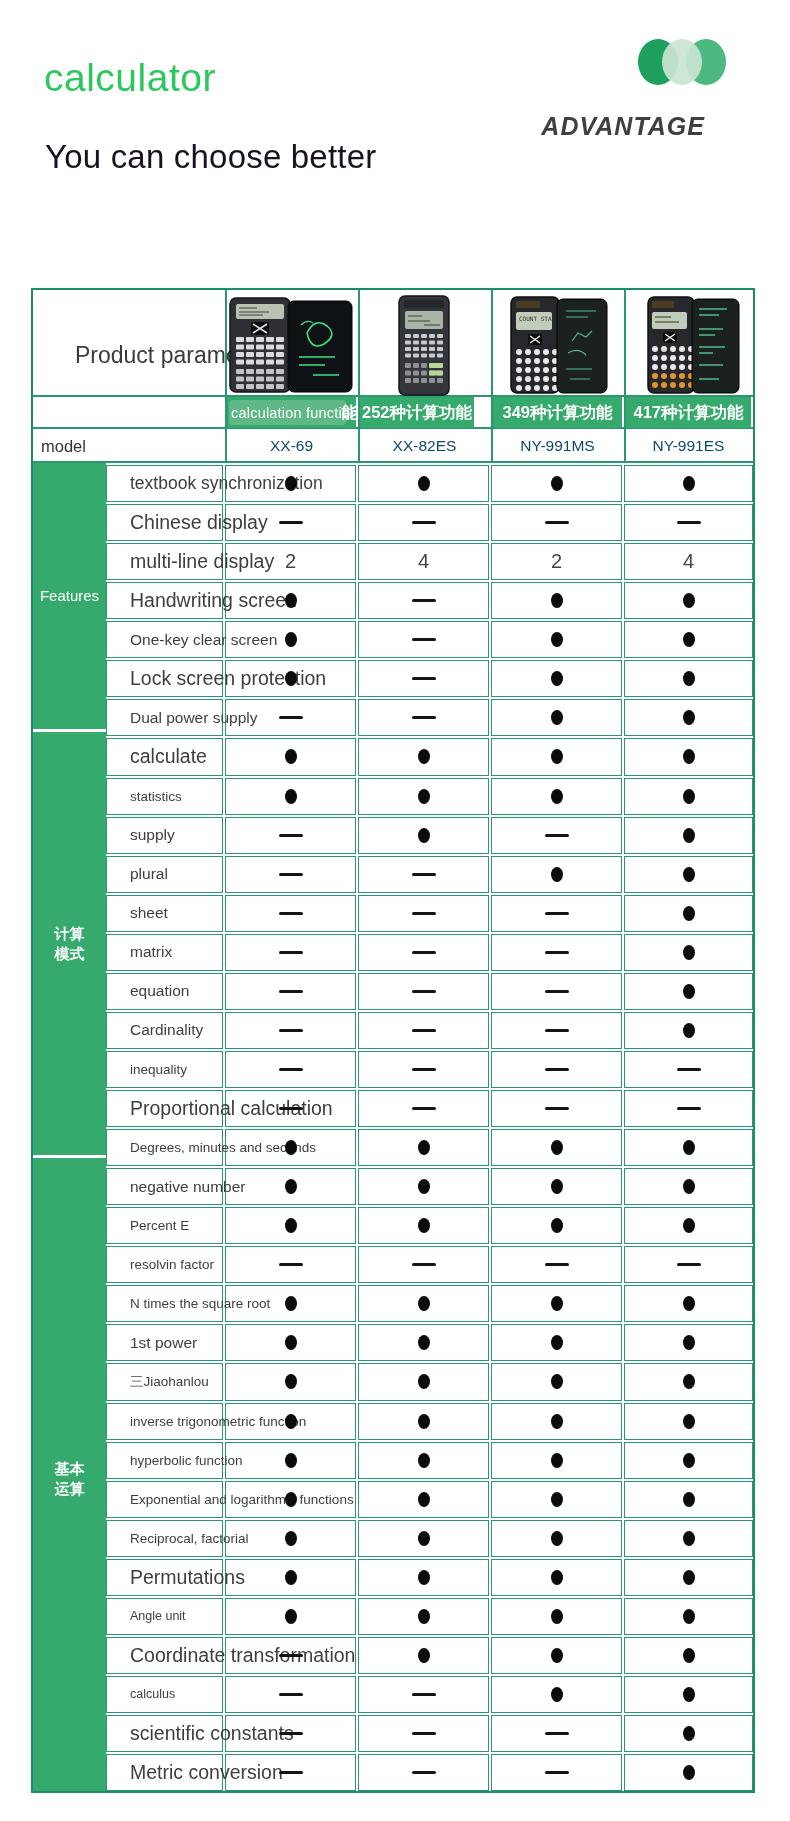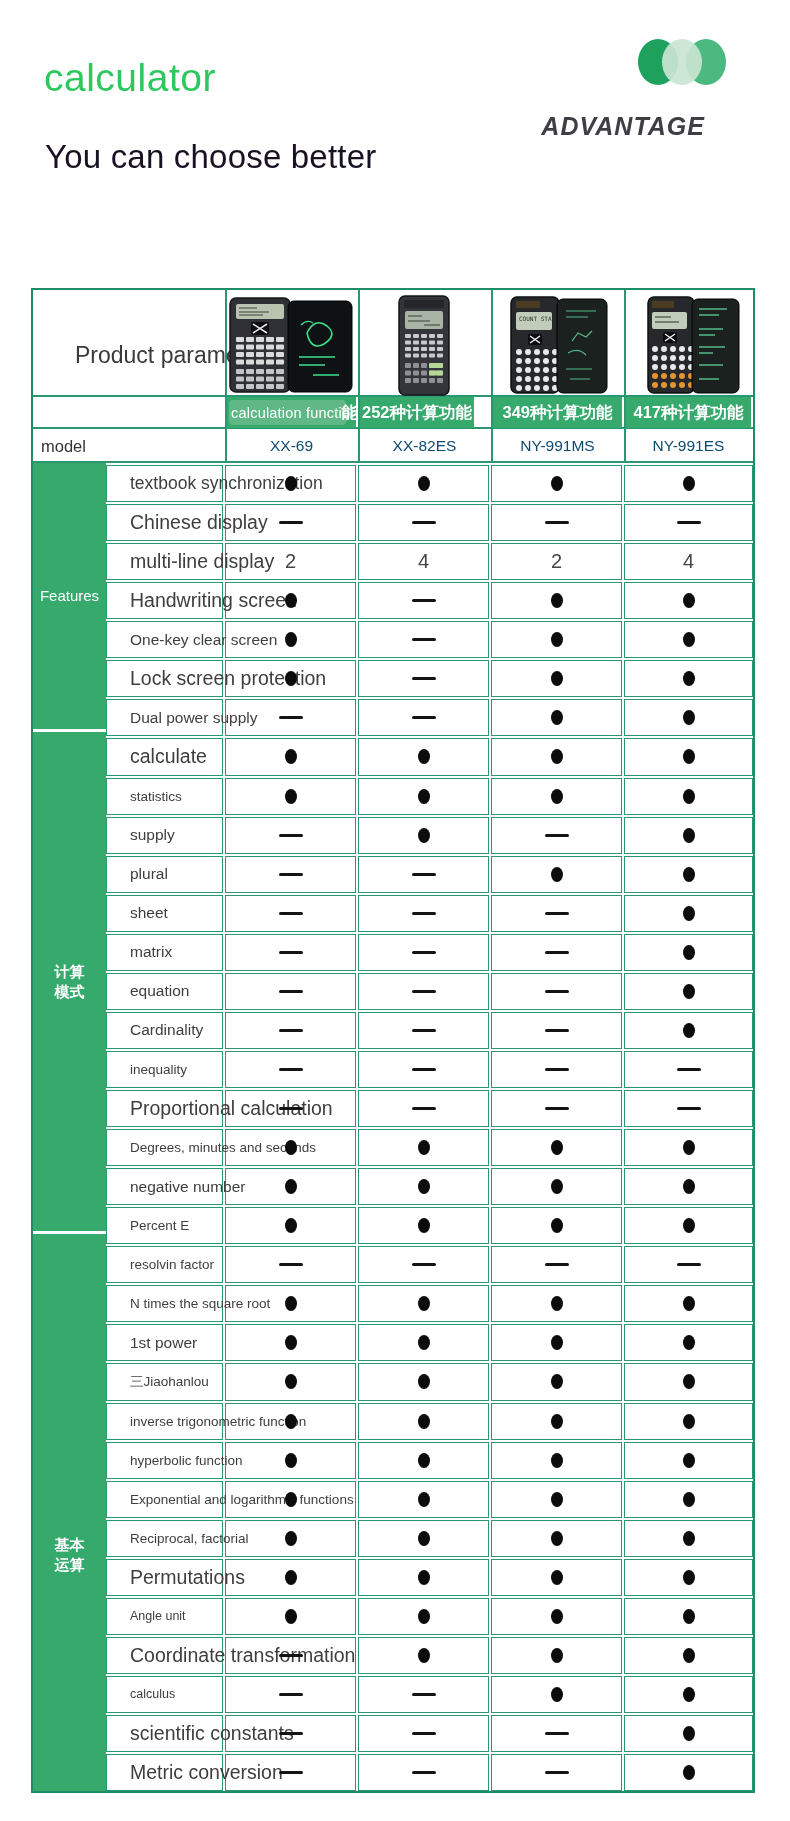--- a/index.html
+++ b/index.html
@@ -286,21 +286,21 @@
         <div class="model-cell" style="left: 194px; width: 129px;">XX-69</div>
         <div class="model-cell" style="left: 327px; width: 129px;">XX-82ES</div>
         <div class="model-cell" style="left: 460px; width: 129px;">NY-991MS</div>
         <div class="model-cell" style="left: 593px; width: 125px;">NY-991ES</div>
       </div>
 
     <div class="strip" id="strip">
         <div class="strip-block" style="height: 266px;">
           <div class="strip-label">Features</div>
         </div>
-        <div class="strip-block" style="height: 502px;">
+        <div class="strip-block" style="height: 426px;">
           <div class="strip-label bold">计算
 模式</div>
         </div>
         <div class="strip-block" style="height: 644px;">
           <div class="strip-label bold">基本
 运算</div>
         </div>
       </div>
     <div class="rows" id="rows">
         <div class="row">

